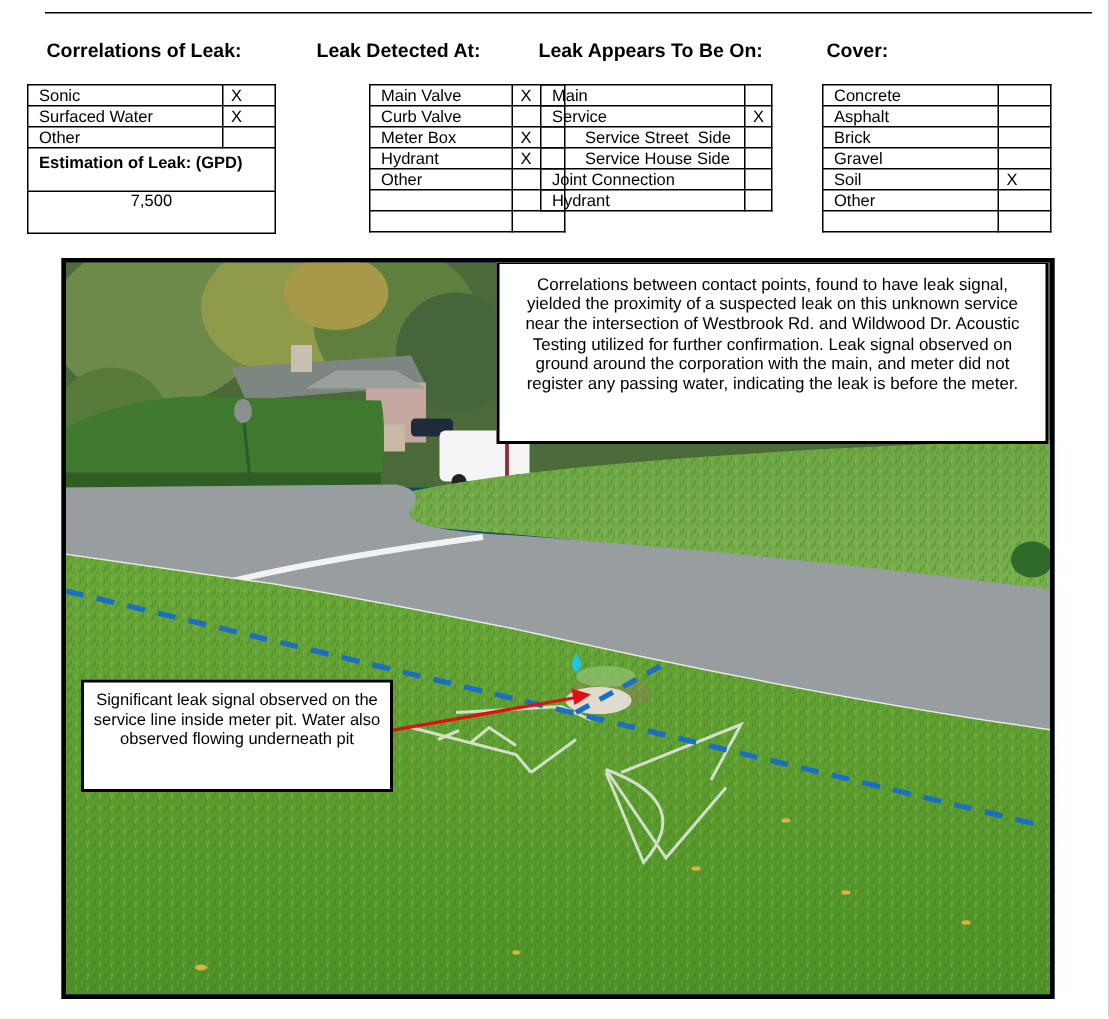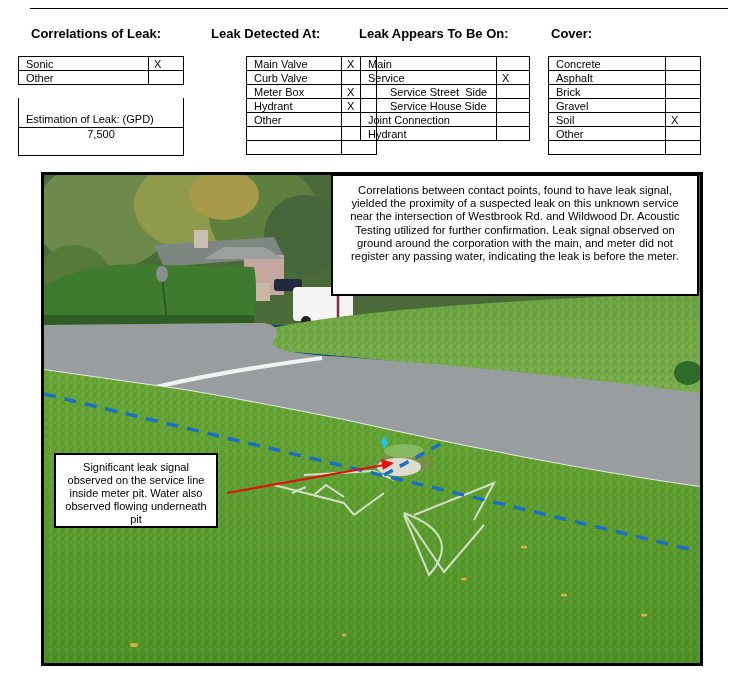--- a/index.html
+++ b/index.html
@@ -9,47 +9,51 @@
   .top-rule { position: absolute; left: 30px; top: 8px; width: 698px; height: 1px; background: #000; }
 
   .heading { position: absolute; top: 26px; font-size: 13px; font-weight: bold; white-space: nowrap; }
 
   table.chk { position: absolute; border-collapse: collapse; font-size: 11px; line-height: 12px; }
   table.chk td { border: 1px solid #000; height: 14px; padding: 0 0 0 7px; vertical-align: middle; white-space: nowrap; }
   table.chk td.mark { padding-left: 5px; }
   table.chk td.indent { padding-left: 29px; }
 
   .est-box { position: absolute; left: 18px; top: 98px; width: 166px; height: 29px; border-left: 1px solid #000; border-right: 1px solid #000; }
-  .est-label { position: absolute; left: 7px; bottom: 2px; font-size: 11px; font-weight: normal; white-space: nowrap; }
+  .est-label { position: absolute; left: 7px; bottom: 12px; font-size: 11px; font-weight: bold; white-space: nowrap; }
   .est-value-box { position: absolute; left: 18px; top: 127px; width: 166px; height: 29px; border: 1px solid #000; text-align: center; font-size: 11px; line-height: 13px; }
 
   .photo { position: absolute; left: 41px; top: 172px; width: 662px; height: 494px; border: 3px solid #000; overflow: hidden; background: #0c4a6e; }
   .photo svg { display: block; }
 
   .callout { position: absolute; background: #fff; border: 2px solid #000; text-align: center; font-size: 11px; line-height: 13px; color: #000; }
   .callout-main { left: 287px; top: -1px; width: 368px; height: 122px; padding: 8px 6px; font-size: 11.3px; line-height: 13.2px; }
-  .callout-pit { left: 10px; top: 278px; width: 164px; height: 75px; padding: 6px 4px; }
+  .callout-pit { left: 10px; top: 278px; width: 208px; height: 75px; padding: 6px 4px; }
 </style>
 </head>
 <body>
 
 <div class="top-rule"></div>
 
 <div class="heading" style="left:31px;">Correlations of Leak:</div>
 <div class="heading" style="left:211px;">Leak Detected At:</div>
 <div class="heading" style="left:359px;">Leak Appears To Be On:</div>
 <div class="heading" style="left:551px;">Cover:</div>
 
 <table class="chk" style="left:18px; top:56px; width:166px;padding-left:13px;">
   <tbody>
       <tr>
     <td style="width:130px;">Sonic</td>
     <td class="mark">X</td>
   </tr>
   <tr>
+    <td>Surfaced Water</td>
+    <td class="mark">X</td>
+  </tr>
+  <tr>
     <td>Other</td>
     <td class="mark"></td>
   </tr>
 </tbody>
   </table>
 <div class="est-box">
   <span class="est-label">Estimation of Leak: (GPD)</span>
 </div>
 <div class="est-value-box">7,500</div>
 
@@ -79,21 +83,21 @@
         <td></td>
         <td class="mark"></td>
       </tr>
   <tr>
         <td></td>
         <td class="mark"></td>
       </tr>
 </tbody>
   </table>
 
-<table class="chk" style="left:360px; top:56px; width:170px;">
+<table class="chk" style="left:360px; top:56px; width:155px;">
   <tbody>
       <tr>
         <td style="width:136px;">Main</td>
         <td class="mark"></td>
       </tr>
   <tr>
         <td>Service</td>
         <td class="mark">X</td>
       </tr>
   <tr>

